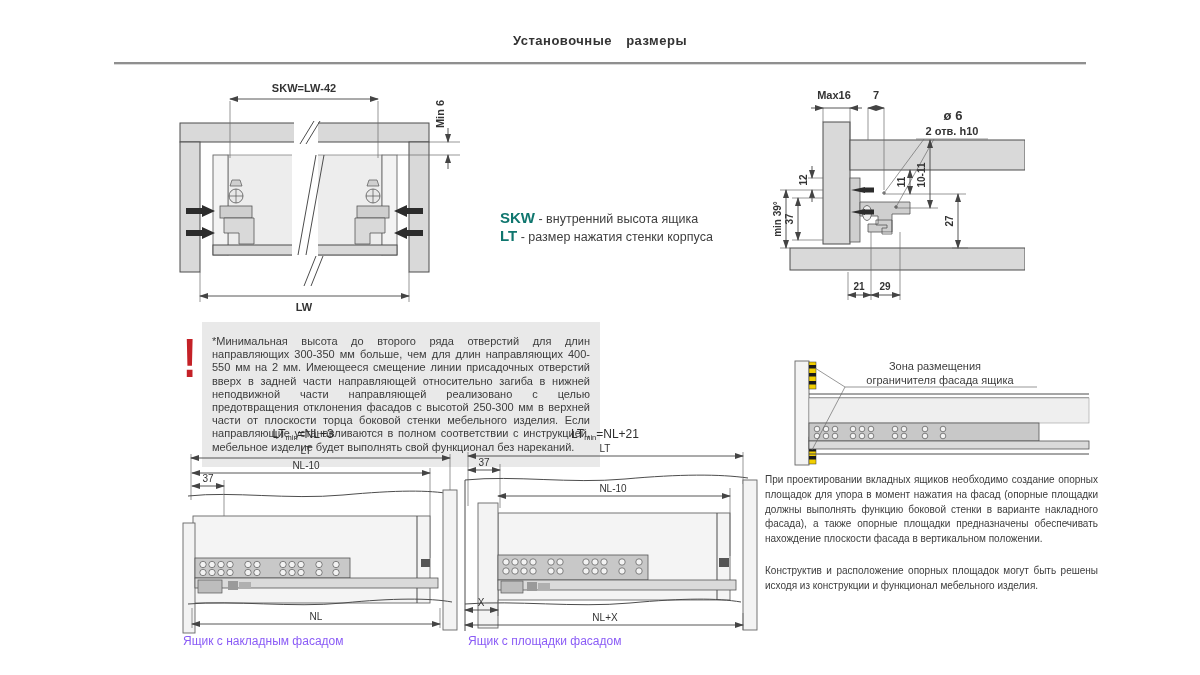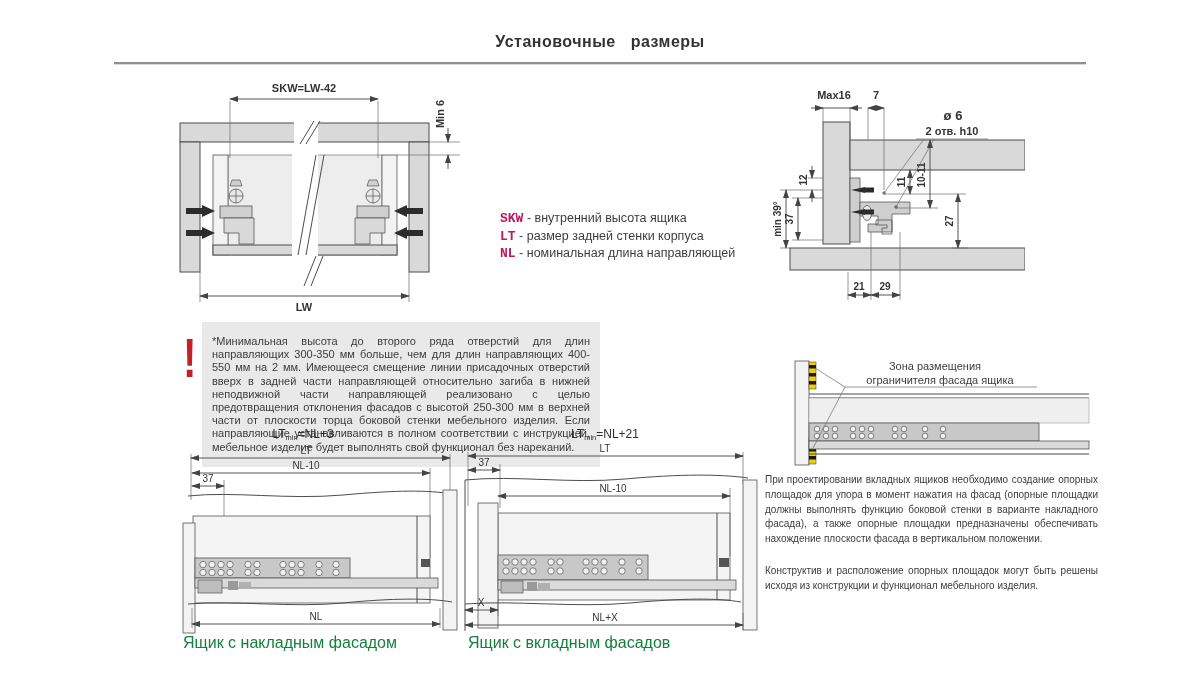--- a/index.html
+++ b/index.html
@@ -1,28 +1,28 @@
 <!DOCTYPE html>
 <html><head>
 <meta charset="utf-8">
 <style>
   html,body{margin:0;padding:0;}
   body{position:relative;width:1200px;height:675px;background:#ffffff;
        font-family:"Liberation Sans",sans-serif;color:#3d3d3d;overflow:hidden;}
   .abs{position:absolute;}
-  .page-title{top:33px;left:0;width:1200px;text-align:center;font-size:16px;font-weight:bold;
+  .page-title{top:33px;left:0;width:1200px;text-align:center;font-size:13px;font-weight:bold;
               color:#333;letter-spacing:.5px;word-spacing:10px;}
   .title-rule{top:62px;left:114px;width:972px;height:2px;background:#8f8f8f;border-bottom:1px solid #d9d9d9;}
   .legend{top:210px;left:500px;width:270px;font-size:12.5px;line-height:16.5px;color:#3d3d3d;}
-  .legend b{font-size:13px;color:#be185d;font-family:Liberation Mono, monospace;}
+  .legend b{font-size:15px;color:#0f766e;}
   .warn-box{top:322px;left:202px;width:378px;background:#e9e9e9;padding:13px 10px;
             font-size:11px;line-height:13.2px;text-align:justify;color:#3c3c3c;}
   .warn-mark{top:331px;left:183px;font-size:56px;font-weight:bold;color:#c42127;line-height:.95;
              transform:scaleX(.72);transform-origin:left top;}
-  .caption{font-size:16px;color:#15803d;}
+  .caption{font-size:12px;color:#8b5cf6;}
   .notes{left:757px;width:333px;font-size:10px;line-height:14.8px;text-align:justify;color:#3c3c3c;padding-left:8px;}
   
   .dl{stroke:#444;stroke-width:.9;fill:none;}
   .xl{stroke:#6b6b6b;stroke-width:.7;fill:none;}
   .ol{stroke:#4d4d4d;stroke-width:1;fill:none;}
   .panel{fill:#d9d9d9;stroke:#4d4d4d;stroke-width:1;}
   .panel2{fill:#f3f3f3;stroke:#666;stroke-width:.9;}
   .rail{fill:#c8c8c8;stroke:#555;stroke-width:.8;}
   .rail2{fill:#dadada;stroke:#555;stroke-width:.8;}
   .hole{fill:#f2f2f2;stroke:#555;stroke-width:.7;}
@@ -107,22 +107,21 @@
   <g>
     <line class="xl" x1="28" y1="192" x2="28" y2="222"></line>
     <line class="xl" x1="237" y1="192" x2="237" y2="222"></line>
     <line class="dl" x1="28" y1="216" x2="237" y2="216" marker-start="url(#arw)" marker-end="url(#arw)"></line>
     <text class="dimb" x="132" y="231" text-anchor="middle">LW</text>
   </g>
 </svg>
 
 <div class="abs legend">
   <div><b>SKW</b> <span>- внутренний высота ящика</span></div>
-  <div><b>LT</b> <span>- размер задней стенки корпуса</span></div>
-  <div><b>NL</b> <span>- номинальная длина направляющей</span></div>
+  <div><b>LT</b> <span>- размер нажатия стенки корпуса</span></div>
 </div>
 
 <svg class="abs" style="top:82px;left:772px" width="253" height="228" viewBox="0 0 253 228">
   <g>
     <rect class="panel" x="51" y="40" width="27" height="122"></rect>
     <rect class="panel" x="78" y="58" width="175" height="30"></rect>
     <rect class="panel" x="18" y="166" width="235" height="22"></rect>
   </g>
   <g>
     <rect x="78" y="96" width="10" height="64" fill="#cfcfcf" stroke="#555" stroke-width=".8"></rect>
@@ -335,21 +334,21 @@
     <line class="xl" x1="43" y1="172" x2="43" y2="188"></line>
     <line class="dl" x1="10" y1="182" x2="43" y2="182" marker-start="url(#arw)" marker-end="url(#arw)"></line>
     <text class="dim" x="26" y="178" text-anchor="middle">X</text>
   </g>
   <g>
     <line class="xl" x1="288" y1="185" x2="288" y2="202"></line>
     <line class="dl" x1="10" y1="197" x2="288" y2="197" marker-start="url(#arw)" marker-end="url(#arw)"></line>
     <text class="dim" x="150" y="193" text-anchor="middle">NL+X</text>
   </g>
 </svg>
-<div class="abs caption" style="top:634px;left:468px">Ящик с вкладным фасадов</div>
+<div class="abs caption" style="top:634px;left:468px">Ящик с площадки фасадом</div>
 
 <svg class="abs" style="top:356px;left:785px" width="310" height="114" viewBox="0 0 310 114">
   <g>
     <rect class="panel2" x="10" y="5" width="14" height="104" fill="#ffffff"></rect>
     <g>
       <rect x="24" y="6" width="7" height="27" fill="#f2cf00" stroke="#333" stroke-width=".5"></rect>
       <rect x="24" y="9" width="7" height="3.5" fill="#1a1a1a"></rect>
       <rect x="24" y="17" width="7" height="3.5" fill="#1a1a1a"></rect>
       <rect x="24" y="25" width="7" height="3.5" fill="#1a1a1a"></rect>
     </g>

